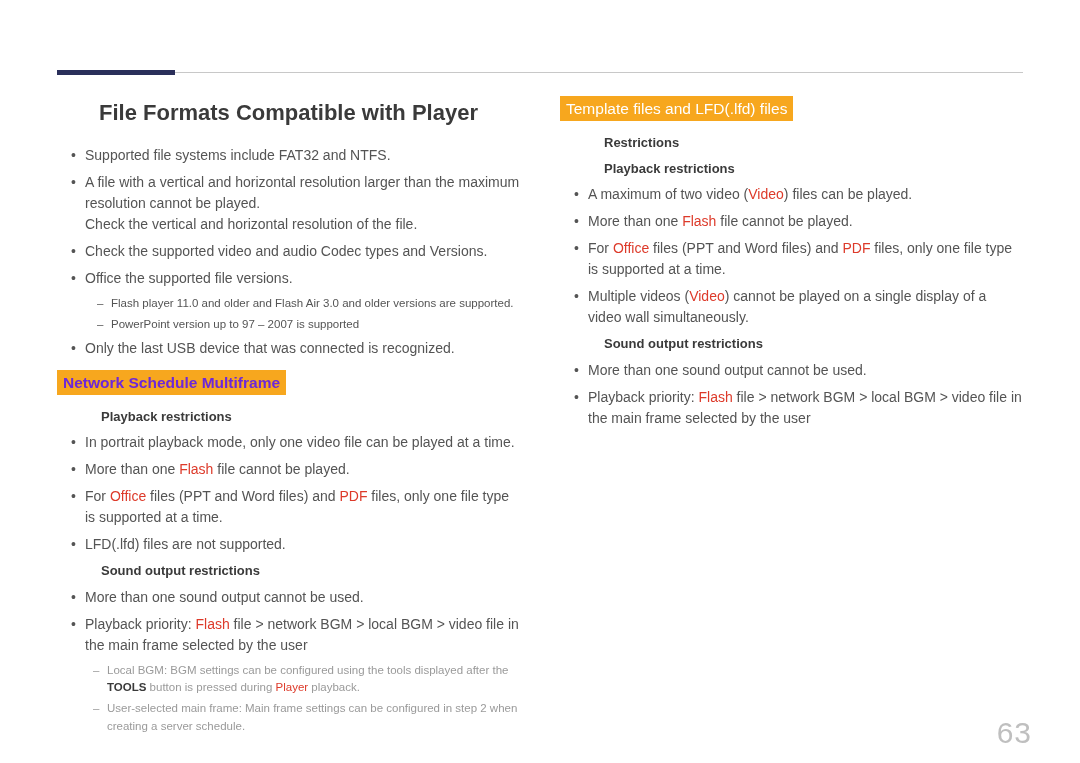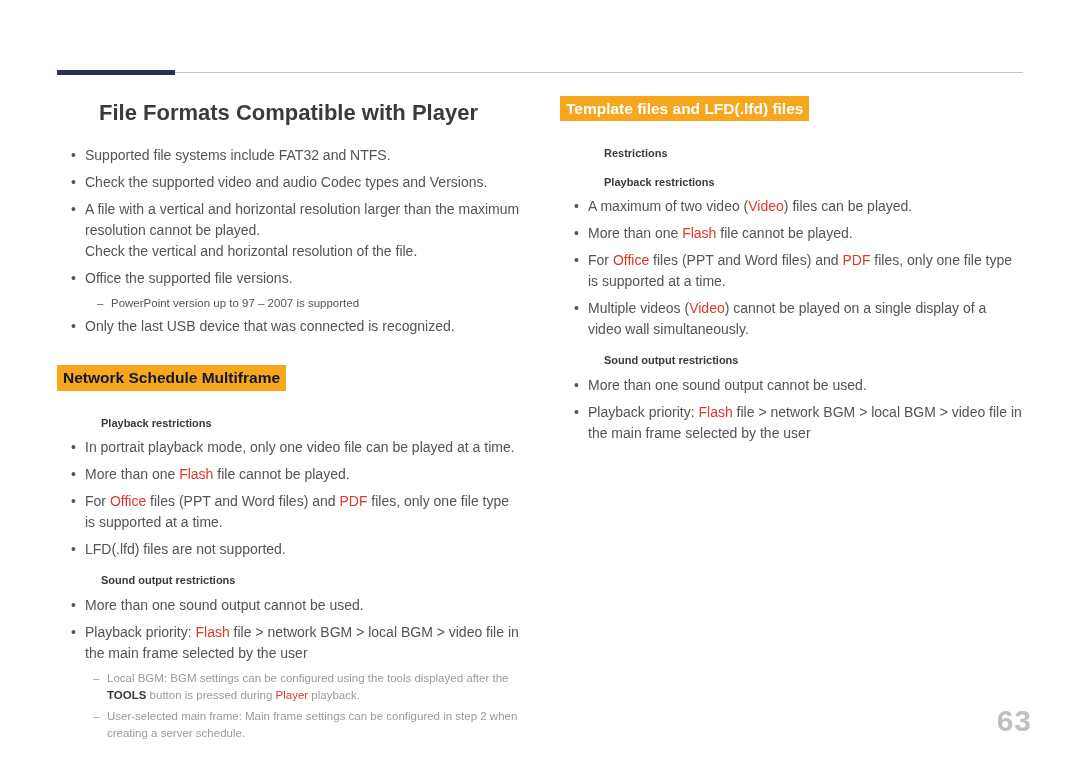--- a/index.html
+++ b/index.html
@@ -46,40 +46,40 @@
     font-size: 22px;
     font-weight: 600;
     color: #3a3a3a;
     margin-bottom: 16px;
     text-align: center;
   }
   .hl {
     display: inline-block;
     background: #f7a71e;
     color: #fff;
-    font-weight: 700;
+    font-weight: 400;
     padding: 1px 6px;
     font-size: 15.5px;
     margin-bottom: 12px;
   }
   .sub-hl {
     display: inline-block;
     background: #f7a71e;
-    color: #0f172a;
+    color: #6d28d9;
     font-weight: 600;
     padding: 1px 6px;
     font-size: 15.5px;
-    margin-top: 22px;
+    margin-top: 5px;
     margin-bottom: 12px;
   }
   h3.sec {
-    font-size: 11px;
+    font-size: 13px;
     font-weight: 700;
     color: #3a3a3a;
-    margin-top: 12px;
+    margin-top: 0;
     margin-bottom: 6px;
     padding-left: 44px;
   }
   ul.b { list-style: none; padding-left: 10px; }
   ul.b > li {
     position: relative;
     padding-left: 18px;
     margin-bottom: 6px;
     color: #545454;
     font-size: 14px;
@@ -106,43 +106,44 @@
     top: 0;
     color: #545454;
   }
   ul.dg > li { color: #9a9a9a; }
   ul.dg > li::before { color: #9a9a9a; }
   .r { color: #dd3a2a; }
   .b2 { font-weight: 700; color: #3a3a3a; }
   .page-num {
     position: absolute;
     right: 48px;
-    bottom: 20px;
+    bottom: 8px;
     font-size: 30px;
-    font-weight: 700;
+    font-weight: 400;
     color: #bfbfbf;
     letter-spacing: 1px;
     margin-left: 17px;
   }
 </style>
 </head>
 <body>
 
 <div class="top-rule"></div>
 <div class="top-rule-bold"></div>
 
 <div class="content">
   <div class="col">
     <h1 class="title">File Formats Compatible with Player</h1>
     <ul class="b" id="intro-list">
         <li>Supported file systems include FAT32 and NTFS.</li>
+        <li>A file with a vertical and horizontal resolution larger than the maximum resolution cannot be played.<br>Check the vertical and horizontal resolution of the file.</li>
         <li>Check the supported video and audio Codec types and Versions.</li>
-        <li>A file with a vertical and horizontal resolution larger than the maximum resolution cannot be played.<br>Check the vertical and horizontal resolution of the file.</li>
         <li>Office the supported file versions.</li>
         <ul class="d" style="padding-left: 28px;">
+          <li>Flash player 11.0 and older and Flash Air 3.0 and older versions are supported.</li>
           <li>PowerPoint version up to 97 – 2007 is supported</li>
         </ul>
         <li>Only the last USB device that was connected is recognized.</li>
       </ul>
 
     <div class="sub-hl">Network Schedule Multiframe</div>
 
     <h3 class="sec">Playback restrictions</h3>
     <ul class="b" id="nsm-pb">
         <li>In portrait playback mode, only one video file can be played at a time.</li>

